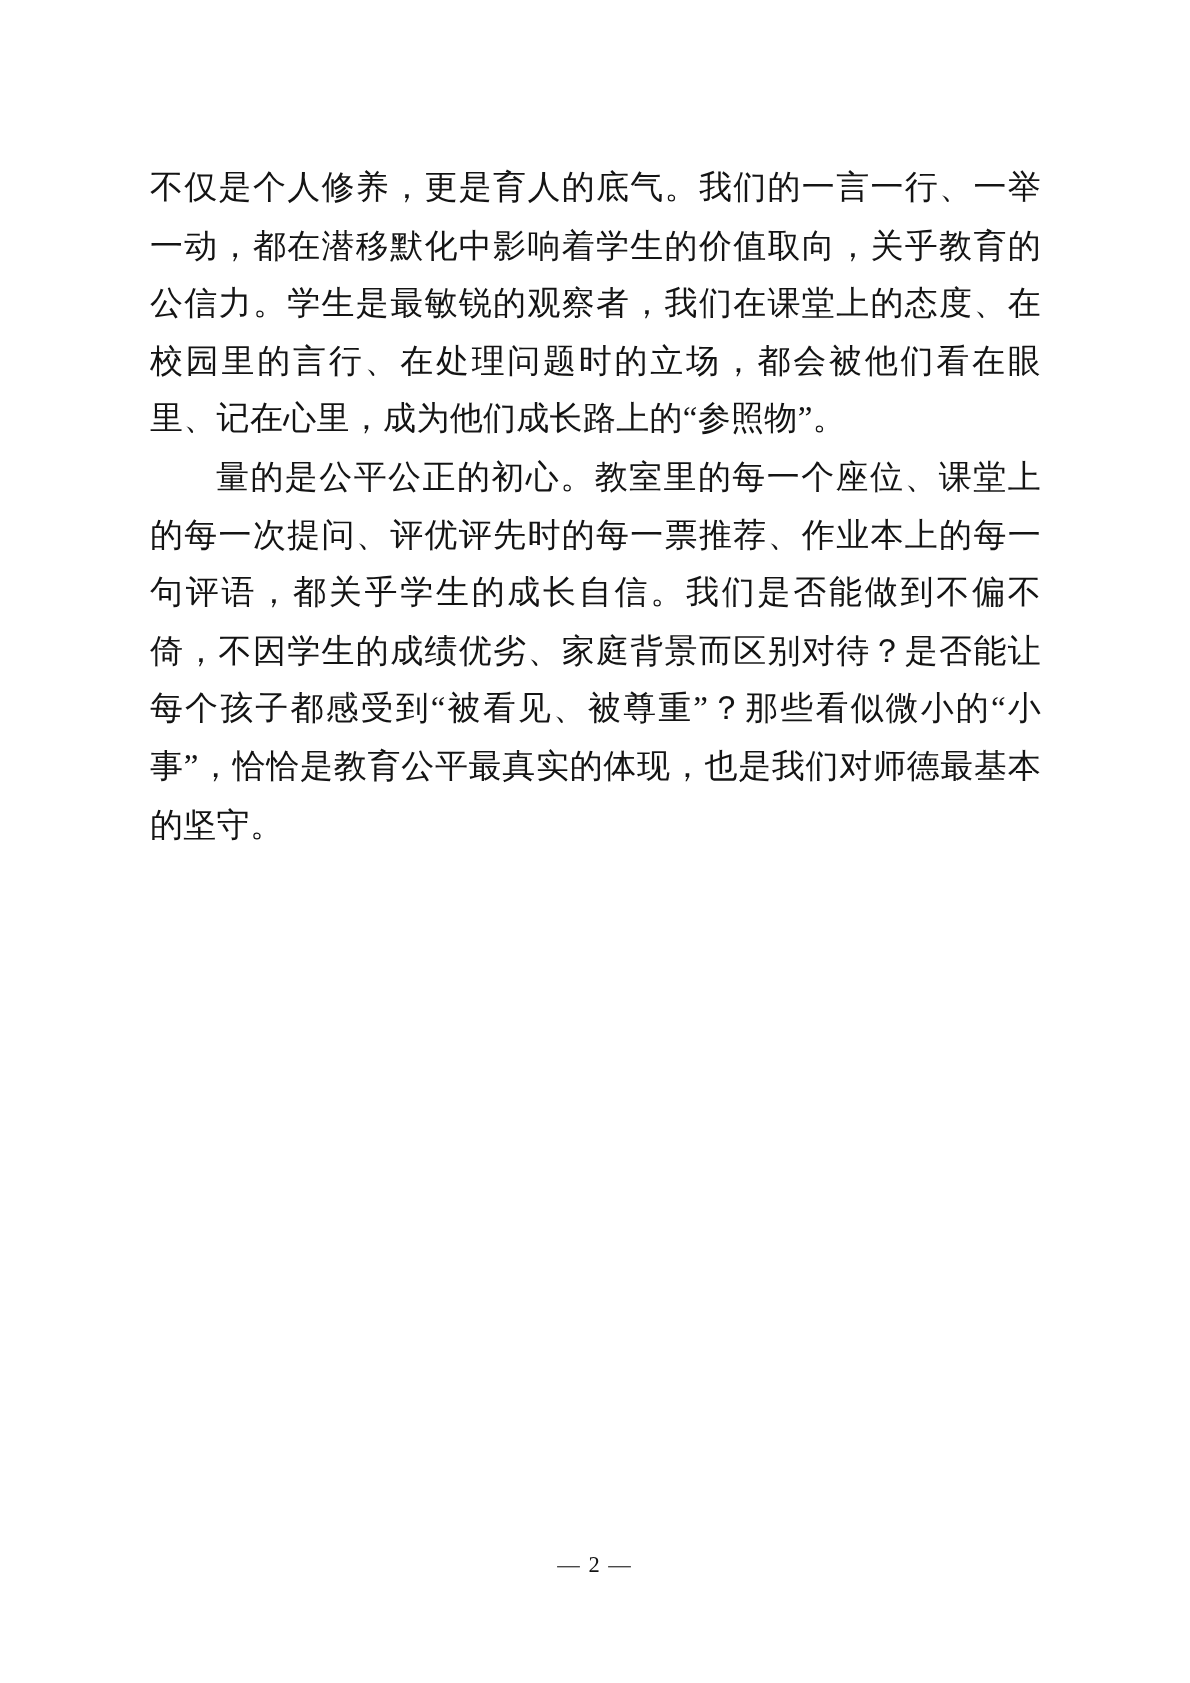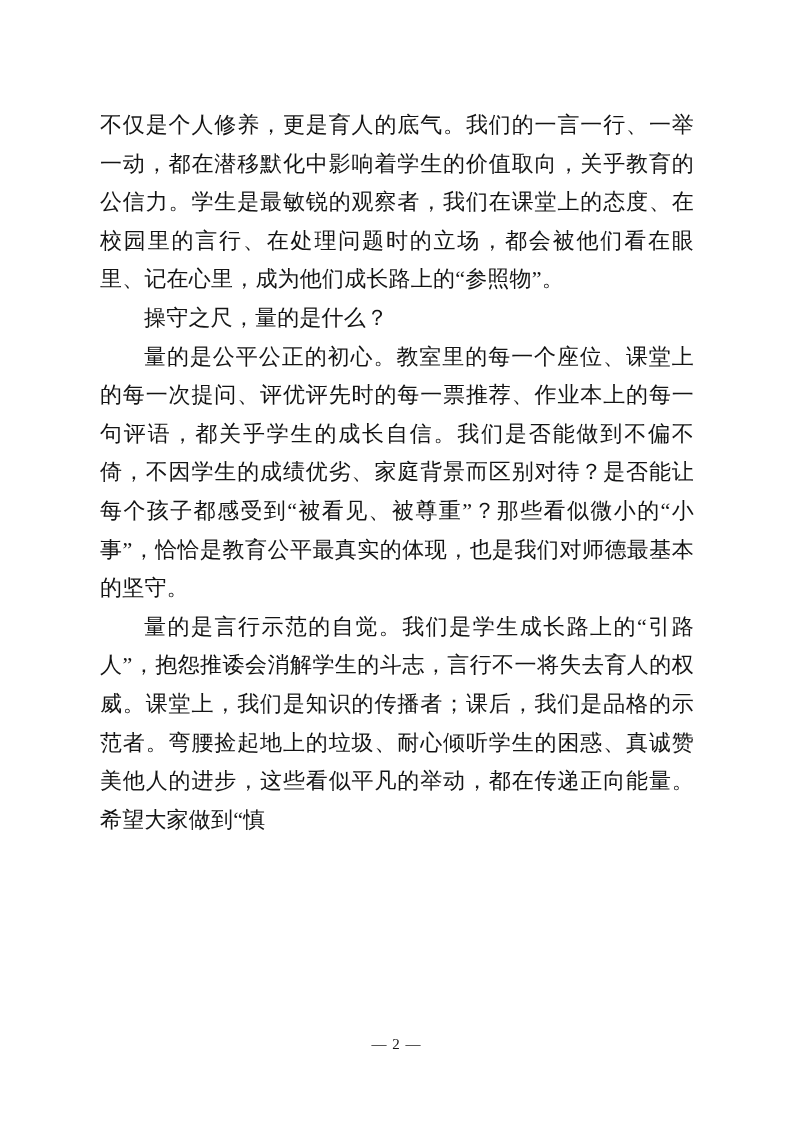--- a/index.html
+++ b/index.html
@@ -48,18 +48,16 @@
     letter-spacing: 1px;
   }
 </style>
 </head>
 <body>
 
 <div class="page">
   <div class="content">
 
   <p class="para">不仅是个人修养，更是育人的底气。我们的一言一行、一举一动，都在潜移默化中影响着学生的价值取向，关乎教育的公信力。学生是最敏锐的观察者，我们在课堂上的态度、在校园里的言行、在处理问题时的立场，都会被他们看在眼里、记在心里，成为他们成长路上的“参照物”。</p>
-      <p class="para indent">操守之尺，量的是什么？</p>
       <p class="para indent">量的是公平公正的初心。教室里的每一个座位、课堂上的每一次提问、评优评先时的每一票推荐、作业本上的每一句评语，都关乎学生的成长自信。我们是否能做到不偏不倚，不因学生的成绩优劣、家庭背景而区别对待？是否能让每个孩子都感受到“被看见、被尊重”？那些看似微小的“小事”，恰恰是教育公平最真实的体现，也是我们对师德最基本的坚守。</p>
-      <p class="para indent">量的是言行示范的自觉。我们是学生成长路上的“引路人”，抱怨推诿会消解学生的斗志，言行不一将失去育人的权威。课堂上，我们是知识的传播者；课后，我们是品格的示范者。弯腰捡起地上的垃圾、耐心倾听学生的困惑、真诚赞美他人的进步，这些看似平凡的举动，都在传递正向能量。希望大家做到“慎</p>
     </div>
   <div class="footer">— 2 —</div>
 </div>
 
 </body></html>

